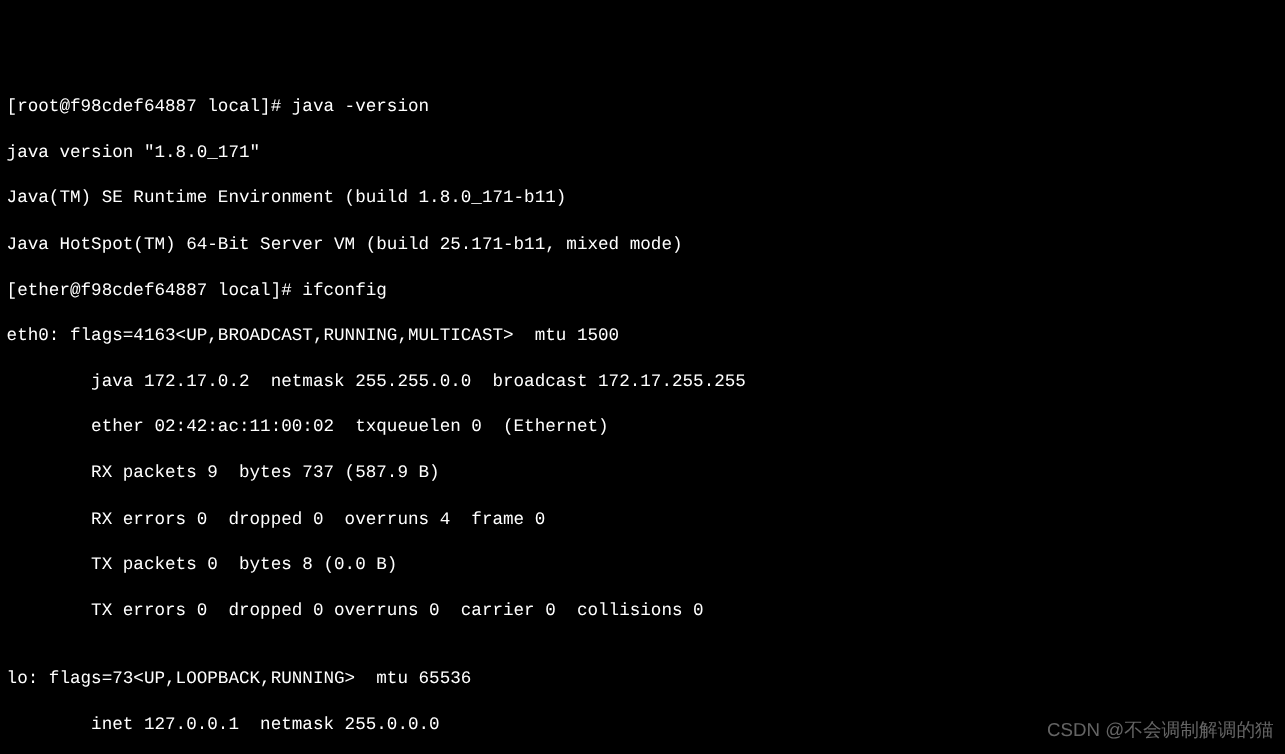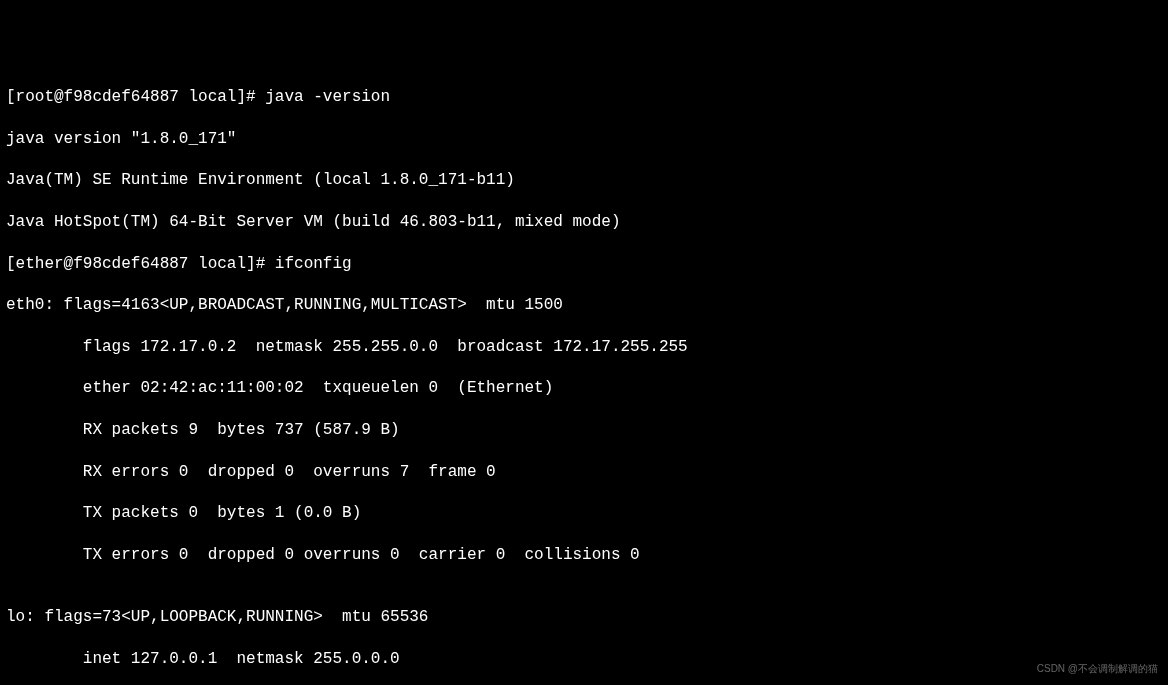--- a/index.html
+++ b/index.html
@@ -21,40 +21,40 @@
       white-space: pre;
     }
     .terminal-line {
       display: block;
     }
     .watermark {
       position: absolute;
       bottom: 10px;
       right: 10px;
       color: rgba(200, 200, 200, 0.5);
-      font-size: 10px;
+      font-size: 17px;
       font-family: sans-serif;
     }
   </style>
 </head>
 <body>
 
 
 
 <div class="terminal-line">[root@f98cdef64887 local]# java -version</div>
 <div class="terminal-line">java version "1.8.0_171"</div>
-<div class="terminal-line">Java(TM) SE Runtime Environment (local 1.8.0_171-b11)</div>
-<div class="terminal-line">Java HotSpot(TM) 64-Bit Server VM (build 46.803-b11, mixed mode)</div>
+<div class="terminal-line">Java(TM) SE Runtime Environment (build 1.8.0_171-b11)</div>
+<div class="terminal-line">Java HotSpot(TM) 64-Bit Server VM (build 25.171-b11, mixed mode)</div>
 <div class="terminal-line">[ether@f98cdef64887 local]# ifconfig</div>
 <div class="terminal-line">eth0: flags=4163&lt;UP,BROADCAST,RUNNING,MULTICAST&gt;  mtu 1500</div>
-<div class="terminal-line">        flags 172.17.0.2  netmask 255.255.0.0  broadcast 172.17.255.255</div>
+<div class="terminal-line">        java 172.17.0.2  netmask 255.255.0.0  broadcast 172.17.255.255</div>
 <div class="terminal-line">        ether 02:42:ac:11:00:02  txqueuelen 0  (Ethernet)</div>
 <div class="terminal-line">        RX packets 9  bytes 737 (587.9 B)</div>
-<div class="terminal-line">        RX errors 0  dropped 0  overruns 7  frame 0</div>
-<div class="terminal-line">        TX packets 0  bytes 1 (0.0 B)</div>
+<div class="terminal-line">        RX errors 0  dropped 0  overruns 4  frame 0</div>
+<div class="terminal-line">        TX packets 0  bytes 8 (0.0 B)</div>
 <div class="terminal-line">        TX errors 0  dropped 0 overruns 0  carrier 0  collisions 0</div>
 <div class="terminal-line"></div>
 <div class="terminal-line">lo: flags=73&lt;UP,LOOPBACK,RUNNING&gt;  mtu 65536</div>
 <div class="terminal-line">        inet 127.0.0.1  netmask 255.0.0.0</div>
 
 
 
 
 
 <div class="terminal-line"></div>

